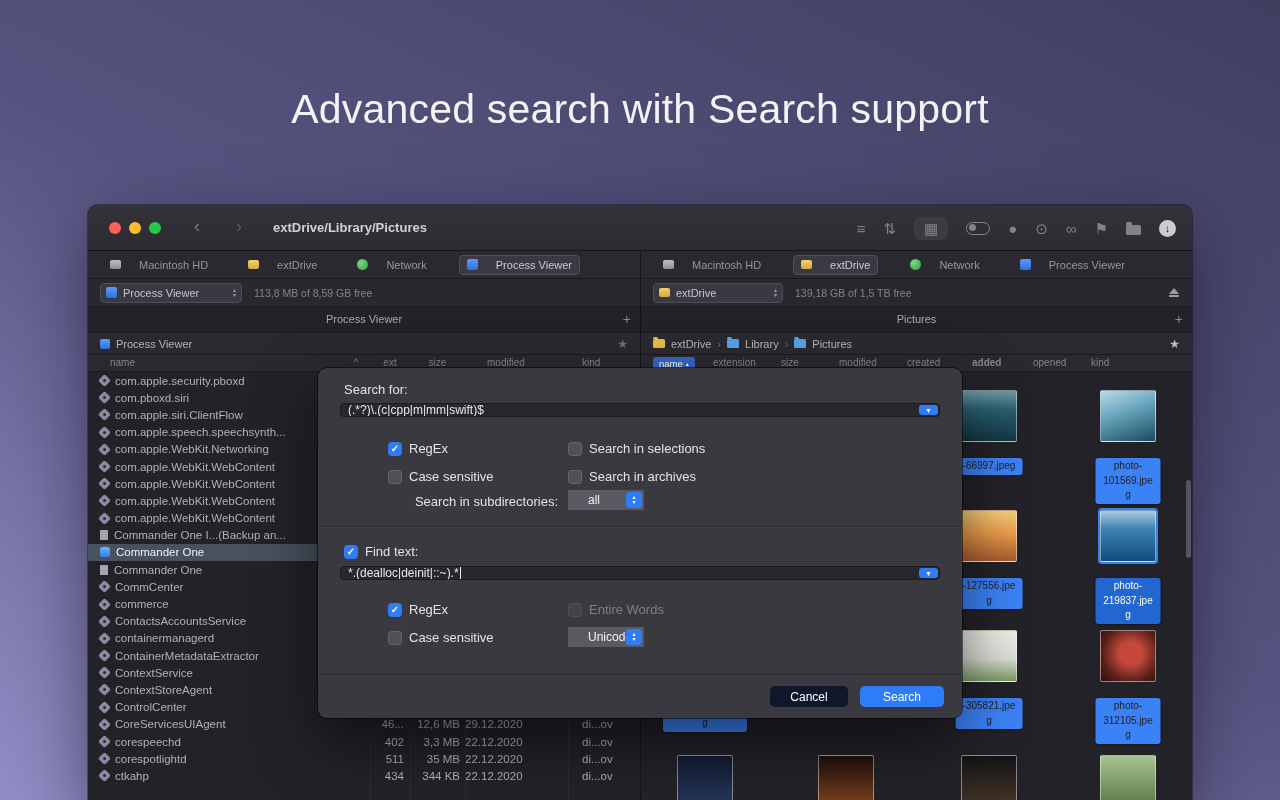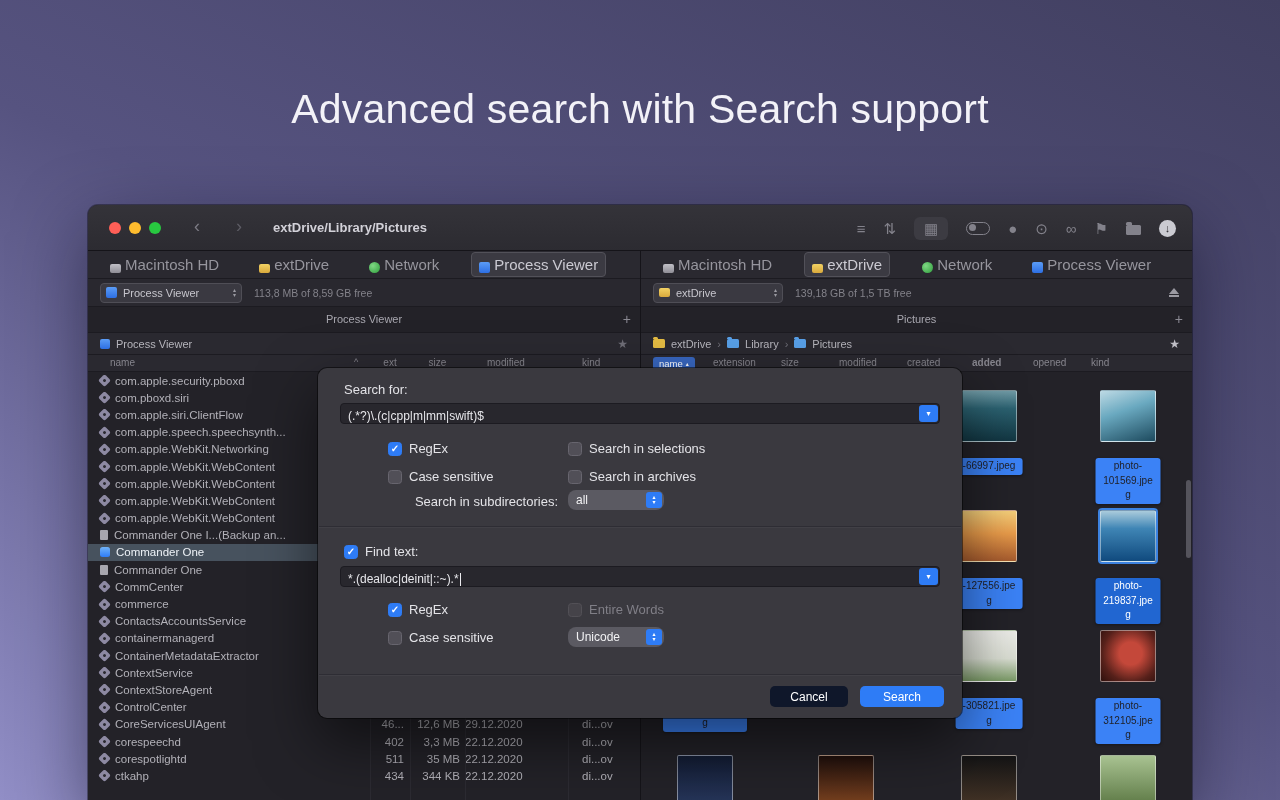--- a/index.html
+++ b/index.html
@@ -25,21 +25,21 @@
 .tgl::after{content:"";position:absolute;left:1.5px;top:1.5px;width:7px;height:7px;border-radius:50%;background:#83828b}
 .fldr{width:15px;height:10px;background:#83828b;border-radius:1.5px;position:relative;margin-top:3px;flex:0 0 auto}
 .fldr::before{content:"";position:absolute;top:-3px;left:0;width:6px;height:3px;background:#83828b;border-radius:1.5px 1.5px 0 0}
 .dl{width:17px;height:17px;border-radius:50%;background:#cbcbd2;color:#2a292f;font-size:11px;line-height:17px;text-align:center;font-weight:bold}
 
 
 .pane{position:absolute;top:46px;width:552px;height:549px;background:#232228}
 .left-pane{left:0}
 .right-pane{left:552px;border-left:1px solid #151419}
 .drivebar{height:28px;display:flex;align-items:center;padding:0 14px;gap:24px;background:#2a2930;border-bottom:1px solid #1c1b21}
-.drive-tab{display:flex;align-items:flex-end;gap:4px;font-size:15px;color:#96959d;padding:3px 7px;border-radius:4px;border:1px solid transparent;white-space:nowrap}
+.drive-tab{display:flex;align-items:center;gap:18px;font-size:11px;color:#96959d;padding:3px 7px;border-radius:4px;border:1px solid transparent;white-space:nowrap}
 .drive-tab.selected{background:#3b3a42;border-color:#525159;color:#cbcad2}
 .di{width:11px;height:11px;border-radius:2px;flex:0 0 auto}
 .di-hd{height:9px;background:linear-gradient(#c0bfc6,#8f8e96)}
 .di-ext{height:9px;background:linear-gradient(#f2d264,#d9a93c)}
 .di-net{border-radius:50%;background:radial-gradient(circle at 35% 35%,#7fd884,#2f9e3c)}
 .di-proc{background:linear-gradient(#5b9cf6,#2d6fe4)}
 .volrow{height:28px;display:flex;align-items:center;padding:0 12px;gap:12px;background:#29282f;border-bottom:1px solid #1c1b21}
 .vol-select{display:flex;align-items:center;gap:6px;width:142px;height:20px;background:#3a3941;border:1px solid #4f4e56;border-radius:4px;padding:0 5px;font-size:11px;color:#c7c6cd;white-space:nowrap}
 .stepper{margin-left:auto;display:flex;flex-direction:column;align-items:center;color:#9b9aa2}
 .stepper i,.dd-stepper i{font-style:normal;font-size:6px;line-height:5px}
@@ -82,31 +82,31 @@
 .photo{position:absolute;width:56px;height:52px;border:1px solid rgba(255,255,255,.45);border-radius:2px}
 .photo.selected{box-shadow:0 0 0 2px #3c82e0}
 .plabel{position:absolute;transform:translateX(-50%);background:#3b82f6;color:#1f1f24;font-size:10px;line-height:1.45;padding:1px 7px;border-radius:3px;text-align:center;white-space:pre-line;box-shadow:0 1px 3px rgba(0,0,0,.35)}
 .plabel.selected{background:#2166d1;color:#fff}
 .plabel.wide{min-width:84px}
 
 
 .dialog{position:absolute;left:230px;top:163px;width:644px;height:350px;background:#3a393f;border-radius:9px;z-index:50;
   box-shadow:0 0 0 1px rgba(0,0,0,.5),0 24px 60px rgba(0,0,0,.55)}
 .dlg-label{position:absolute;font-size:13px;color:#e3e3e7}
-.dlg-input{position:absolute;height:21px;background:#28272d;border:1px solid #1c1b21;border-radius:4px;display:flex;align-items:flex-end;padding:0 24px 0 7px;font-size:12px;color:#e7e7eb;white-space:nowrap;overflow:hidden}
+.dlg-input{position:absolute;height:14px;background:#28272d;border:1px solid #1c1b21;border-radius:4px;display:flex;align-items:center;padding:0 24px 0 7px;font-size:12px;color:#e7e7eb;white-space:nowrap;overflow:hidden}
 .combo-btn{position:absolute;right:1px;top:1px;bottom:1px;width:19px;background:#2e7cf6;border-radius:3px;color:#fff;display:flex;align-items:center;justify-content:center;font-size:8px}
 .caret{display:inline-block;width:1px;height:13px;background:#ececf0;margin-left:1px}
 .cb{position:absolute;display:flex;align-items:center;gap:7px;font-size:13px;color:#e3e3e7;white-space:nowrap}
 .cb-box{width:14px;height:14px;border-radius:3.5px;background:#514f57;border:1px solid #67656e;display:flex;align-items:center;justify-content:center;flex:0 0 auto}
 .cb-mark{display:none;color:#fff;font-size:10px;font-weight:bold;line-height:1}
 .cb.checked .cb-box{background:#2e7cf6;border-color:#2e7cf6}
 .cb.checked .cb-mark{display:block}
 .cb.disabled{color:#807f87}
 .cb.disabled .cb-box{background:#454349;border-color:#525056}
-.dd{position:absolute;width:96px;height:20px;background:#5b5a62;border-radius:8px;display:flex;align-items:center;padding-left:8px;font-size:12px;color:#f2f2f4}
+.dd{position:absolute;width:76px;height:20px;background:#5b5a62;border-radius:0;display:flex;align-items:center;padding-left:20px;font-size:12px;color:#f2f2f4}
 .dd-stepper{position:absolute;right:2px;top:2px;width:16px;height:16px;background:#2e7cf6;border-radius:3px;display:flex;flex-direction:column;align-items:center;justify-content:center;color:#fff}
 .dlg-div{position:absolute;left:1px;right:1px;height:1px;background:#2e2d34;box-shadow:0 1px 0 rgba(255,255,255,.04)}
 .dlg-btn{position:absolute;height:21px;border-radius:5px;font-size:12px;color:#fff;display:flex;align-items:center;justify-content:center}
 .btn-cancel{left:452px;top:318px;width:78px;background:#0f172a}
 .btn-search{left:542px;top:318px;width:84px;background:#2e7cf6}
 </style>
 </head>
 <body>
 
 <div class="stage">

